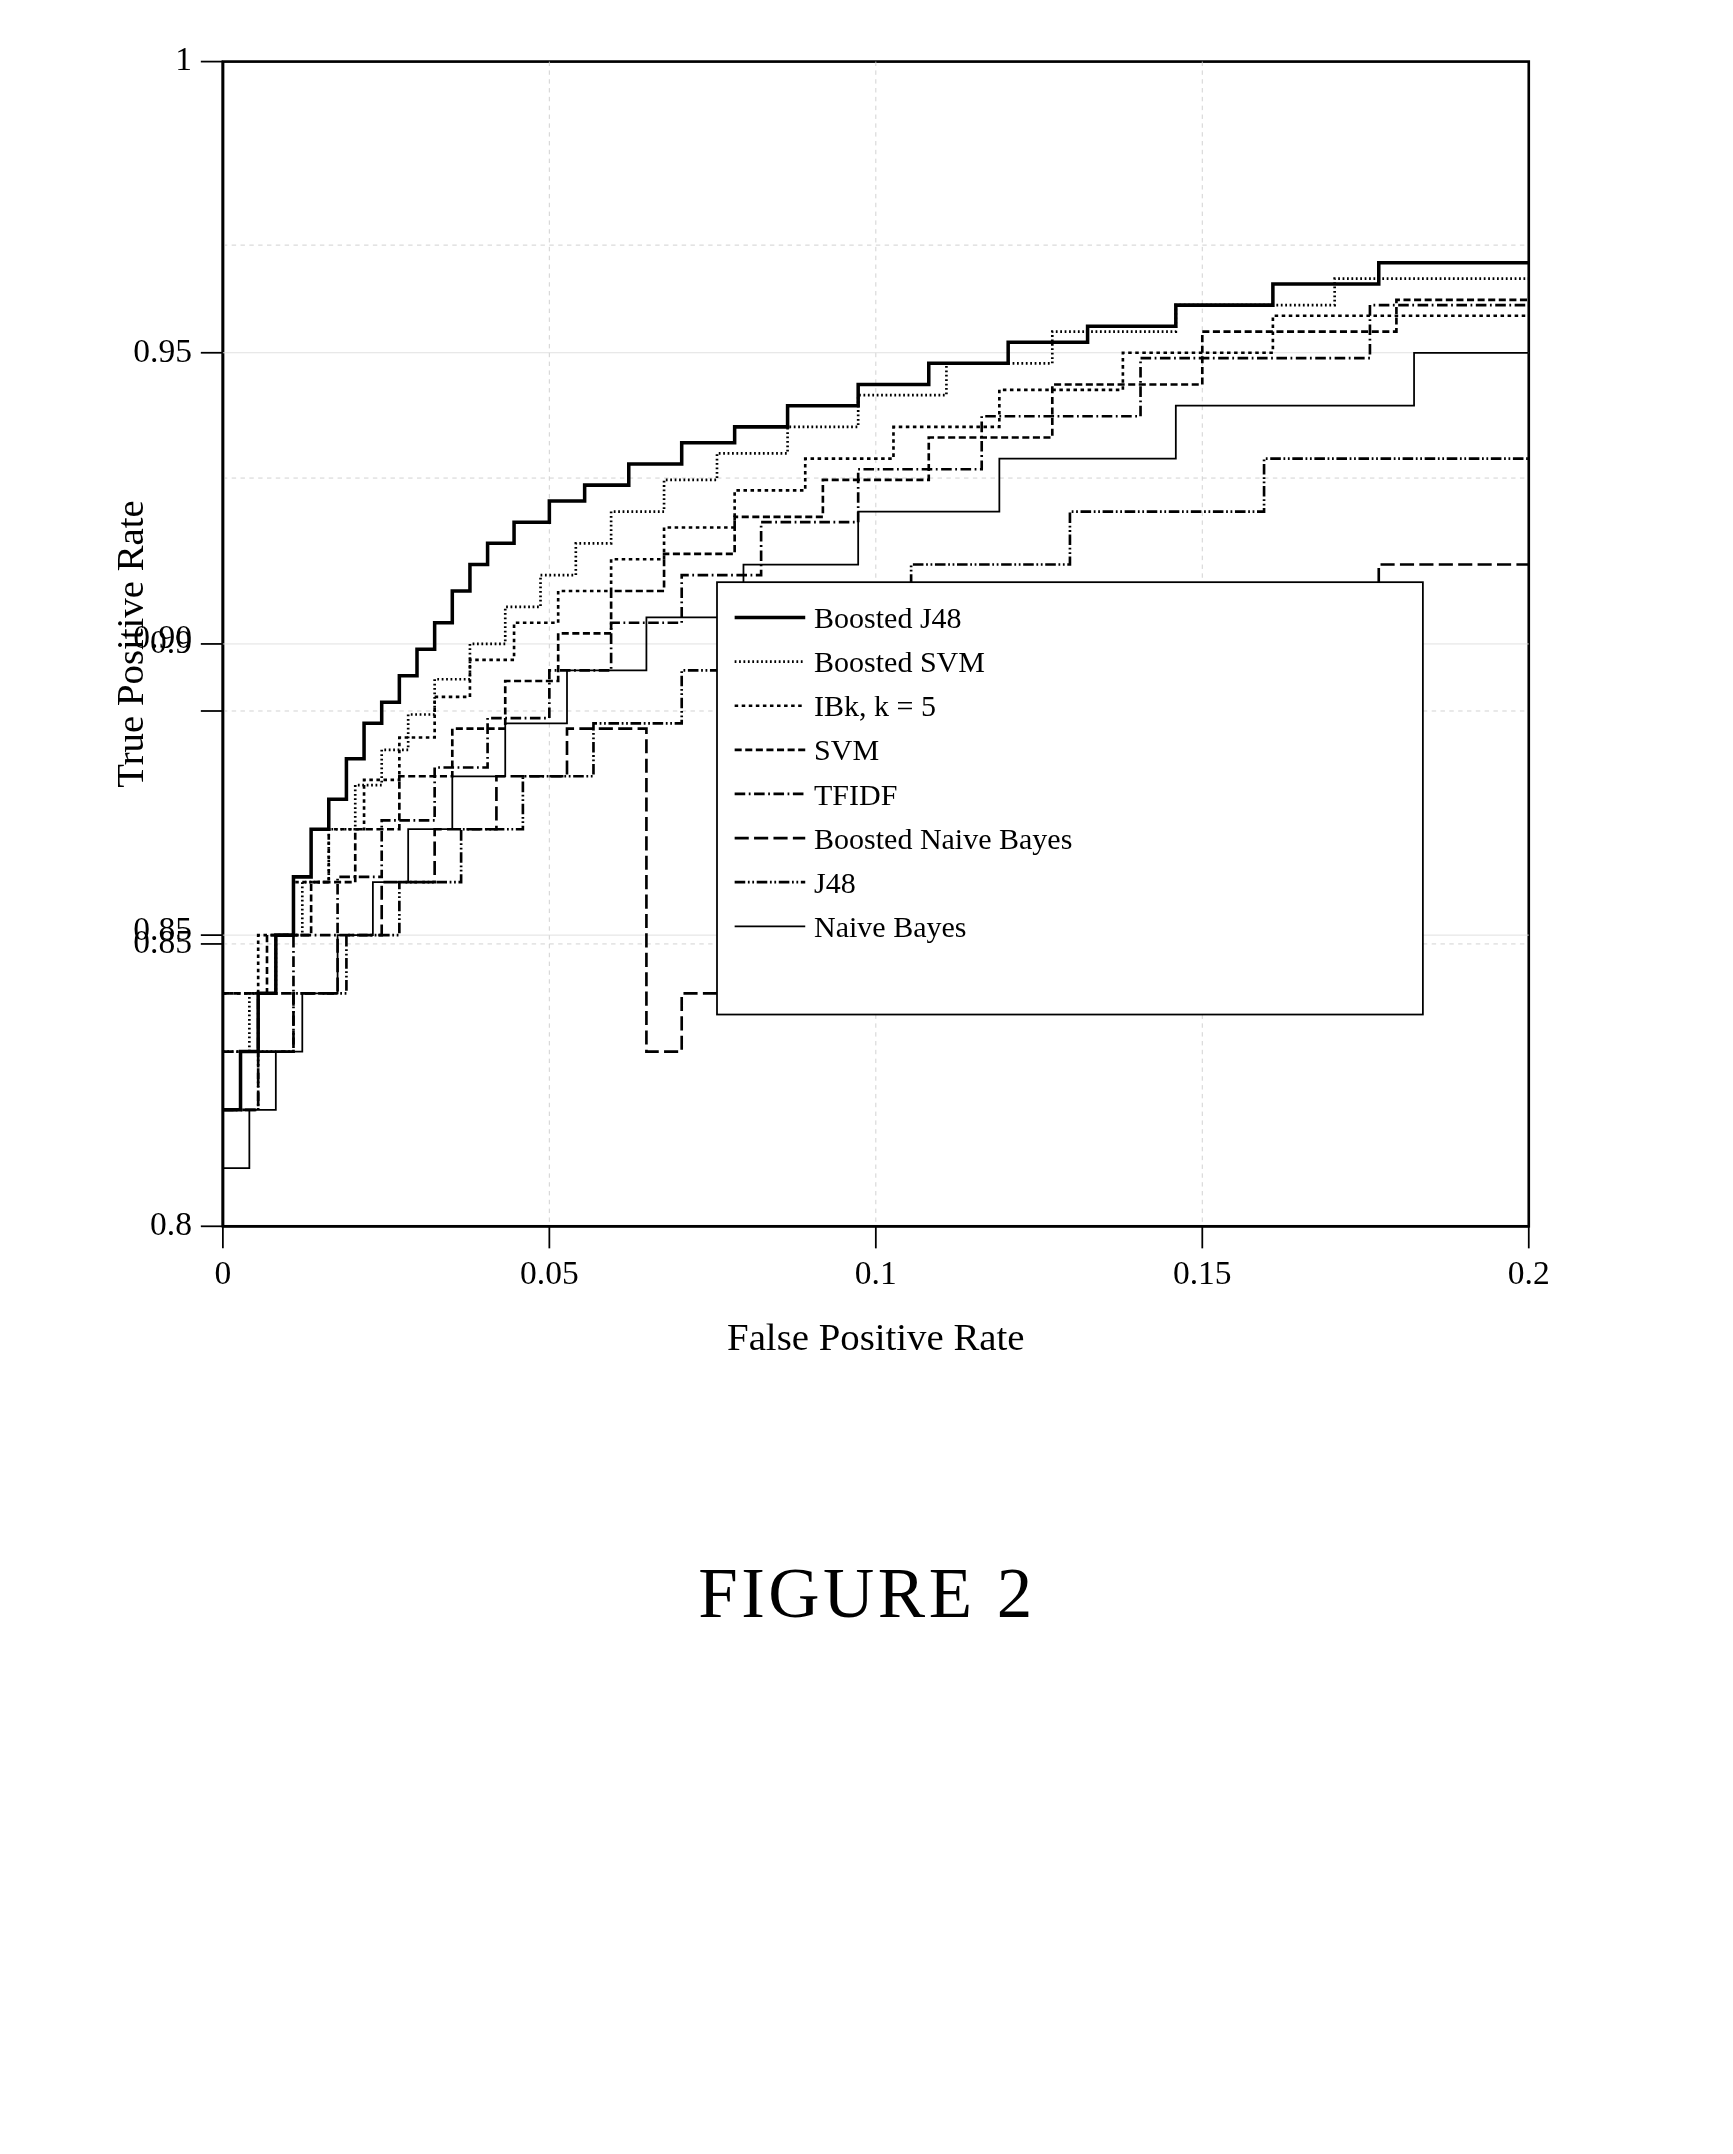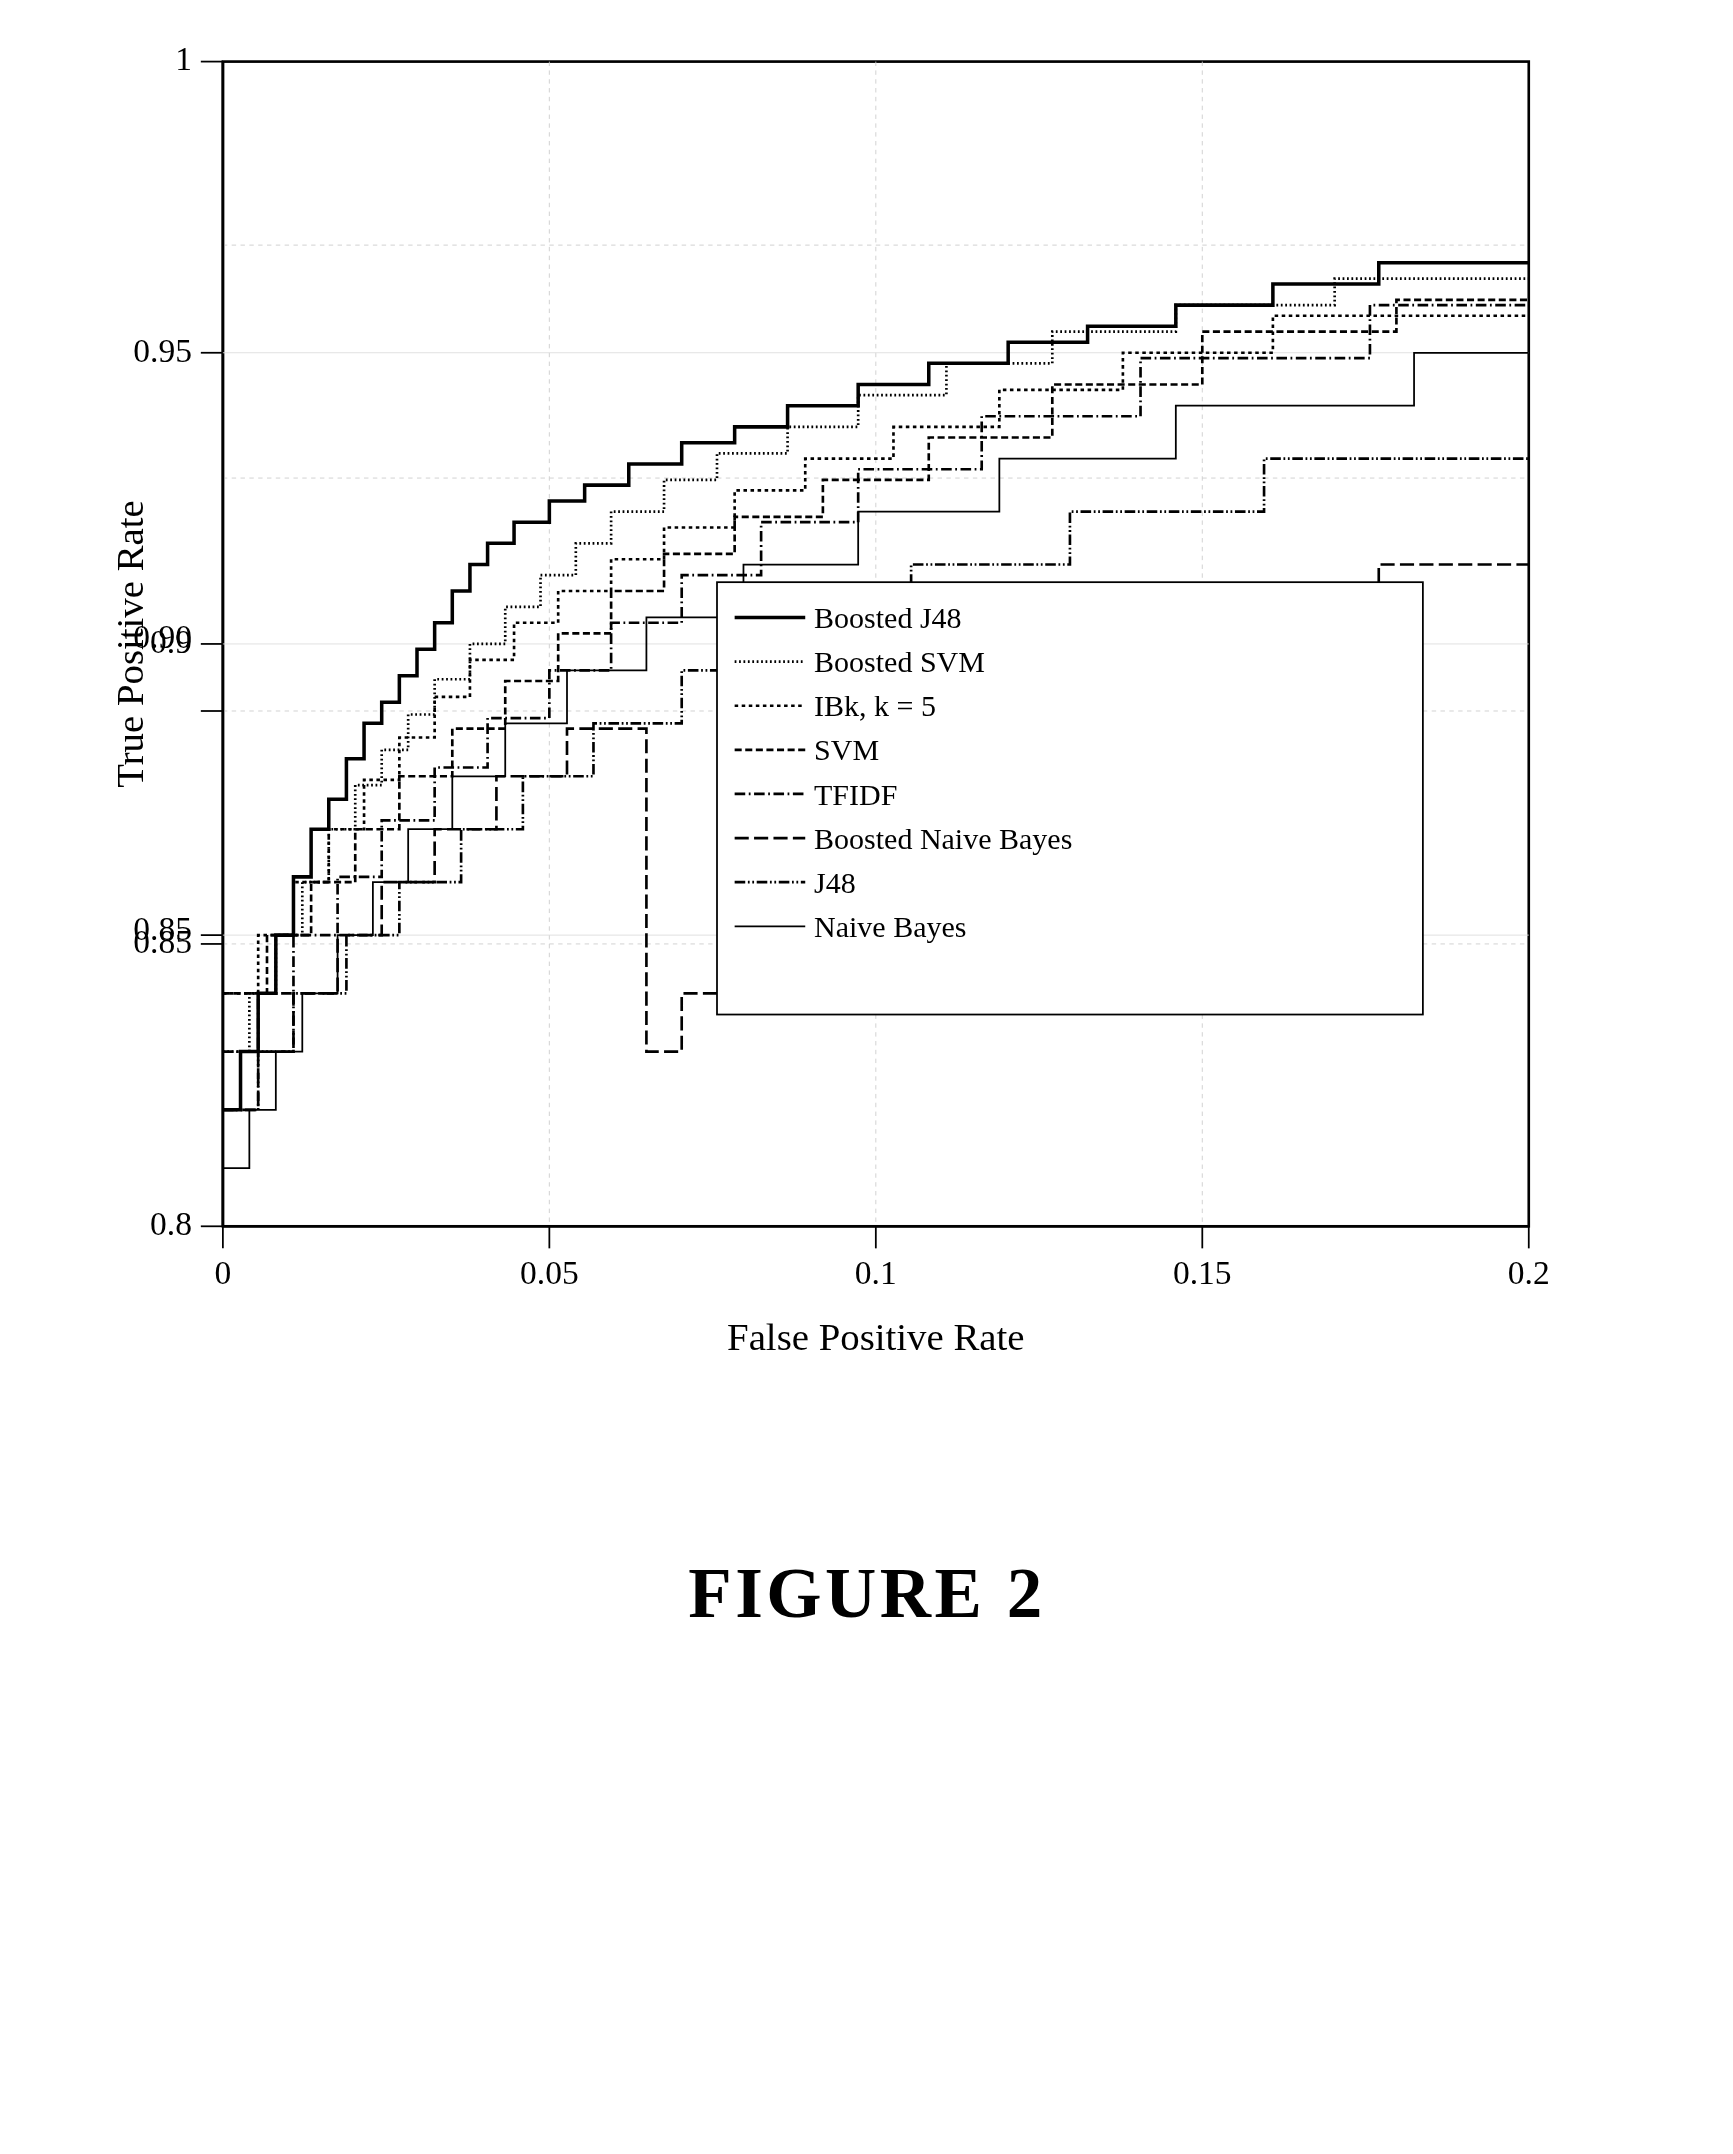--- a/index.html
+++ b/index.html
@@ -14,21 +14,21 @@
     }
     .chart-container {
       margin-top: 35px;
       width: 1500px;
       height: 1412px;
       position: relative;
     }
     .figure-caption {
       margin-top: 106px;
       font-size: 71px;
-      font-weight: bold;
+      font-weight: normal;
       letter-spacing: 3.5px;
       text-align: left;
     }
     svg {
       width: 100%;
       height: 100%;
     }
   </style>
 </head>
 <body>

